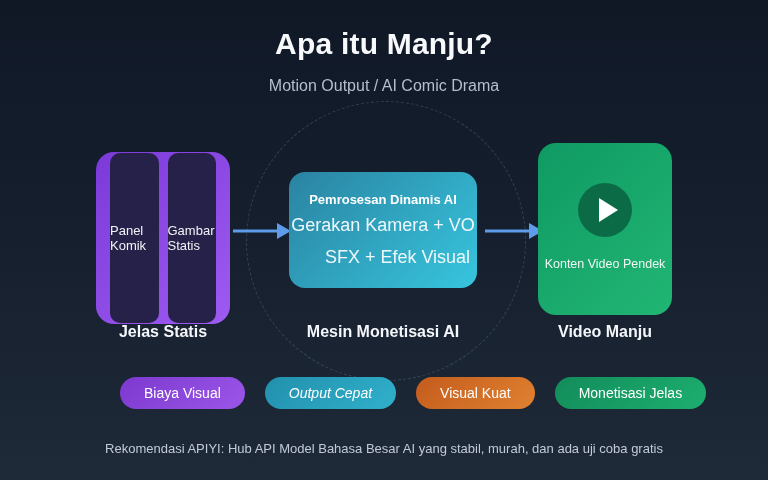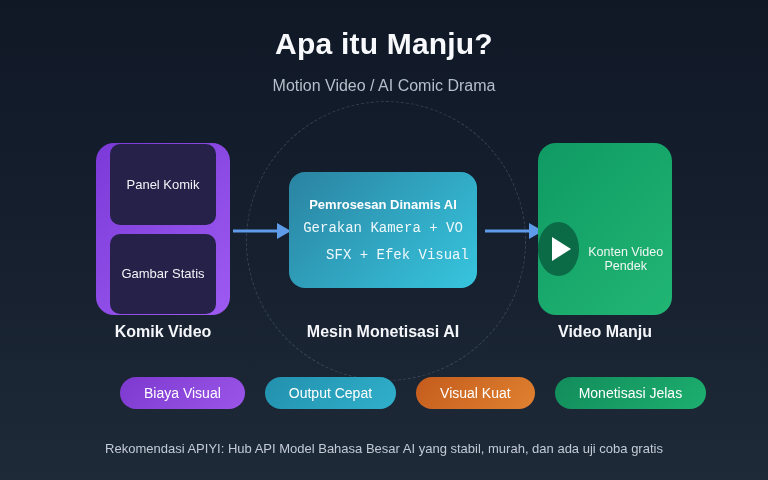--- a/index.html
+++ b/index.html
@@ -34,28 +34,27 @@
     position: absolute;
     top: 77px; left: 0; width: 100%;
     text-align: center;
     color: #b5bfcc;
     font-size: 16px;
   }
 
   
   .box-source {
     position: absolute;
-    left: 96px; top: 143px;
+    left: 96px; top: 152px;
     width: 134px; height: 172px;
     box-sizing: border-box;
     border-radius: 18px;
     background: linear-gradient(135deg, #7b3ad8 0%, #9e5bf2 100%);
     padding: 1px 14px;
     display: flex;
-    flex-direction: column;
     gap: 9px;
   }
   .inner-panel {
     flex: 1;
     background: #262148;
     border-radius: 10px;
     display: flex;
     align-items: center;
     justify-content: center;
     color: #f1f3f8;
@@ -70,33 +69,33 @@
     box-sizing: border-box;
     border-radius: 16px;
     background: linear-gradient(135deg, #2a83a1 0%, #37c5de 100%);
     display: flex;
     flex-direction: column;
     align-items: center;
     justify-content: center;
     color: #ffffff;
   }
   .engine-heading { font-size: 13px; font-weight: bold; margin-bottom: 8px; }
-  .engine-line { font-size: 14px; color: #eef8fc; margin-top: 0; font-family: Liberation Mono, monospace; }
+  .engine-line { font-size: 18px; color: #eef8fc; margin-top: 0; }
   .engine-line + .engine-line { margin-top: 11px; margin-left: 29px; }
 
   
   .box-output {
     position: absolute;
     left: 538px; top: 143px;
     width: 134px; height: 172px;
     box-sizing: border-box;
     border-radius: 18px;
     background: linear-gradient(135deg, #0f9a63 0%, #21b674 100%);
     display: flex;
-    flex-direction: row;
+    flex-direction: column;
     align-items: center;
     padding-top: 40px;
   }
   .play-circle {
     width: 54px; height: 54px;
     border-radius: 50%;
     background: #0c6b47;
     display: flex;
     align-items: center;
     justify-content: center;
@@ -144,47 +143,47 @@
     height: 32px;
     border-radius: 16px;
     display: flex;
     align-items: center;
     padding: 0 24px;
     color: #ffffff;
     font-size: 14px;
     white-space: nowrap;
   }
   .badge-purple { background: linear-gradient(135deg, #7d39cf 0%, #9b55e8 100%); }
-  .badge-teal   { background: linear-gradient(135deg, #2290ad 0%, #30b0cb 100%); }
+  .badge-teal   { background: linear-gradient(135deg, #2290ad 0%, #30b0cb 100%); font-style: italic; }
   .badge-orange { background: linear-gradient(135deg, #c45c1d 0%, #e08130 100%); }
   .badge-green  { background: linear-gradient(135deg, #128c5b 0%, #1daf6f 100%); }
 
   .footer-note {
     position: absolute;
     top: 441px; left: 0; width: 100%;
     text-align: center;
     color: #c2cad6;
     font-size: 13px;
   }
 </style>
 </head>
 <body>
 
 <div class="slide">
 
   <div class="dashed-circle"></div>
 
   <div class="title">Apa itu Manju?</div>
-  <div class="subtitle">Motion Video / AI Comic Drama</div>
+  <div class="subtitle">Motion Output / AI Comic Drama</div>
 
   <div class="box-source">
     <div class="inner-panel">Panel Komik</div>
     <div class="inner-panel">Gambar Statis</div>
   </div>
-  <div class="caption caption-source">Komik Video</div>
+  <div class="caption caption-source">Jelas Statis</div>
 
   <svg class="arrow arrow-1" viewBox="0 0 58 16" xmlns="http://www.w3.org/2000/svg">
     <line x1="0" y1="8" x2="45" y2="8" stroke="#5e9be8" stroke-width="3"></line>
     <polygon points="44,0 58,8 44,16" fill="#5e9be8"></polygon>
   </svg>
 
   <div class="box-engine">
     <div class="engine-heading">Pemrosesan Dinamis AI</div>
     <div class="engine-line">Gerakan Kamera + VO</div>
     <div class="engine-line">SFX + Efek Visual</div>

